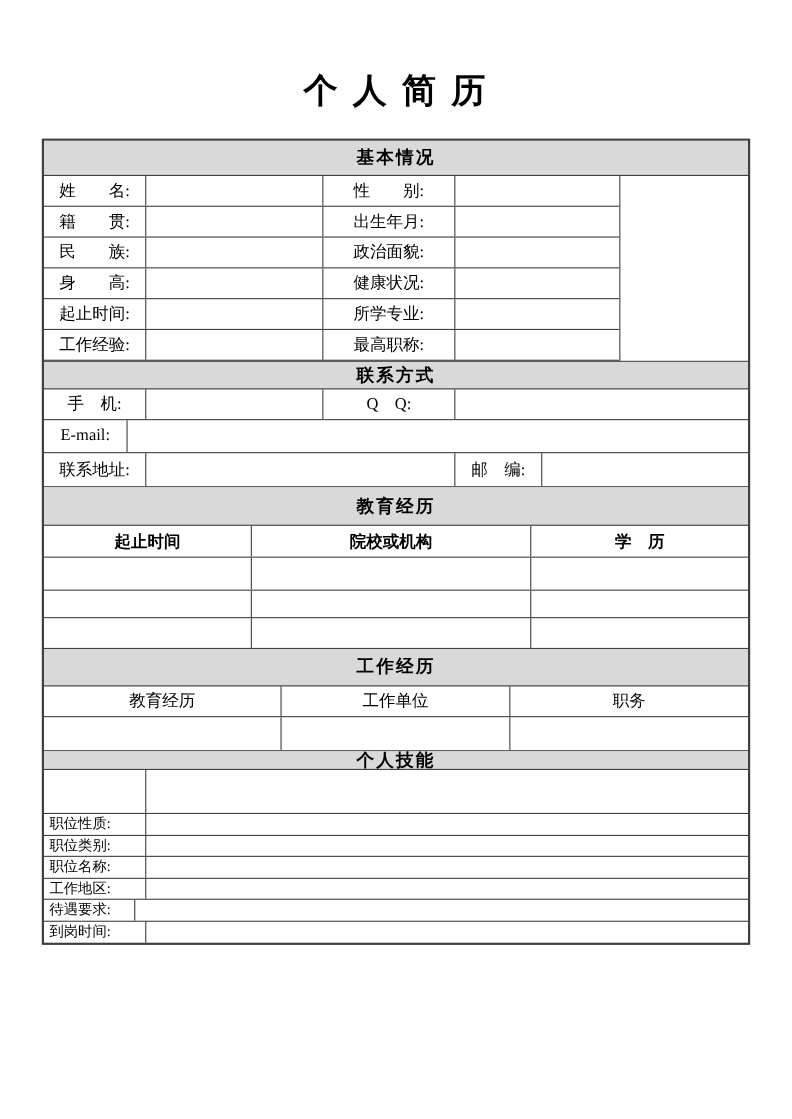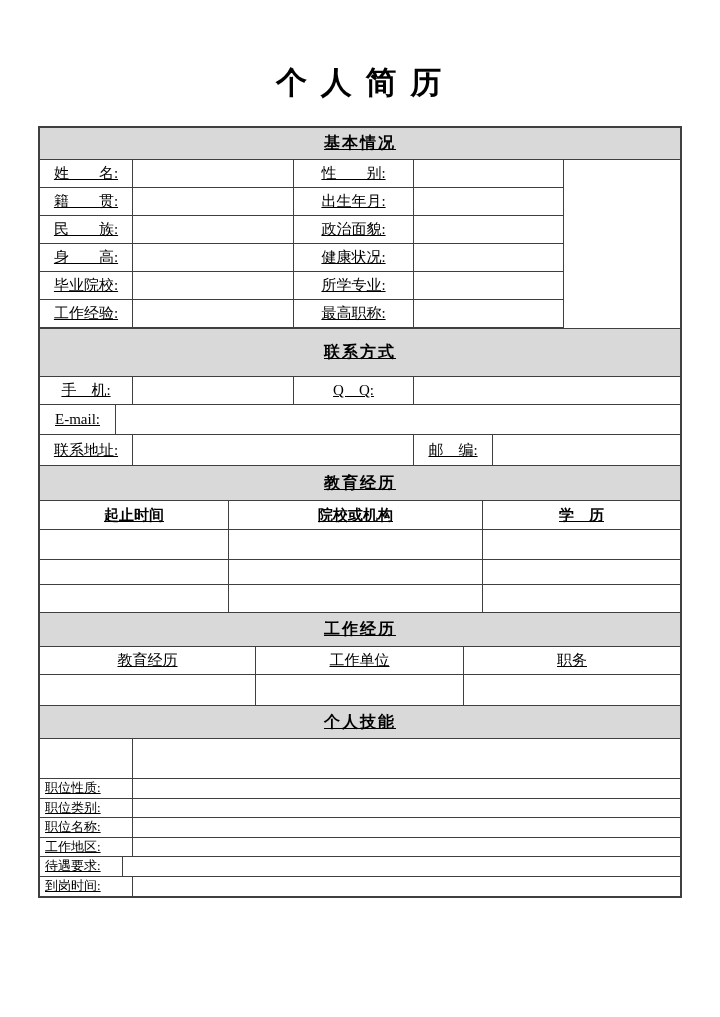--- a/index.html
+++ b/index.html
@@ -19,21 +19,20 @@
     position:absolute;top:62px;left:0;width:100%;
     text-align:center;
     font-size:31px;font-weight:bold;letter-spacing:3px;
     white-space:pre;
   }
   .resume{
     position:absolute;left:38px;top:126px;width:644px;
     box-sizing:border-box;
     border:2px solid var(--bc);
     font-size:15px;
-    text-decoration:underline;
   }
   .row{display:flex;border-bottom:1px solid var(--bc);box-sizing:border-box;}
   .row.last{border-bottom:none;}
   .c{
     box-sizing:border-box;
     border-right:1px solid var(--bc);
     display:flex;align-items:center;justify-content:center;
     white-space:pre;overflow:hidden;
   }
   .c.end{border-right:none;}
@@ -84,36 +83,36 @@
           <div class="c" style="width:120px">政治面貌:</div>
           <div class="c end" style="width:149px"></div>
         </div>
         <div class="row">
           <div class="c" style="width:93px">身　　高:</div>
           <div class="c" style="width:161px"></div>
           <div class="c" style="width:120px">健康状况:</div>
           <div class="c end" style="width:149px"></div>
         </div>
         <div class="row">
-          <div class="c" style="width:93px">毕业院校:</div>
+          <div class="c" style="width:93px">起止时间:</div>
           <div class="c" style="width:161px"></div>
           <div class="c" style="width:120px">所学专业:</div>
           <div class="c end" style="width:149px"></div>
         </div>
         <div class="row">
           <div class="c" style="width:93px">工作经验:</div>
           <div class="c" style="width:161px"></div>
           <div class="c" style="width:120px">最高职称:</div>
           <div class="c end" style="width:149px"></div>
         </div>
       </div>
       <div class="photo"></div>
     </div>
 
-    <div class="sec" style="height:48px">联系方式</div>
+    <div class="sec" style="height:25px">联系方式</div>
 
     <div class="row" style="height:28px">
       <div class="c" style="width:93px">手　机:</div>
       <div class="c" style="width:161px"></div>
       <div class="c" style="width:120px">Q　Q:</div>
       <div class="c end" style="flex:1"></div>
     </div>
     <div class="row" style="height:30px">
       <div class="c" style="width:76px">E-mail:</div>
       <div class="c end" style="flex:1"></div>
@@ -154,21 +153,21 @@
       <div class="c" style="width:216px">教育经历</div>
       <div class="c" style="width:208px">工作单位</div>
       <div class="c end" style="flex:1">职务</div>
     </div>
     <div class="row" style="height:31px">
       <div class="c" style="width:216px"></div>
       <div class="c" style="width:208px"></div>
       <div class="c end" style="flex:1"></div>
     </div>
 
-    <div class="sec" style="height:33px">个人技能</div>
+    <div class="sec" style="height:17px">个人技能</div>
 
     <div class="row" style="height:40px">
       <div class="c" style="width:93px"></div>
       <div class="c end" style="flex:1"></div>
     </div>
 
 
     <div class="row sm" style="height:19.5px">
       <div class="c left" style="width:93px">职位性质:</div>
       <div class="c end" style="flex:1"></div>

